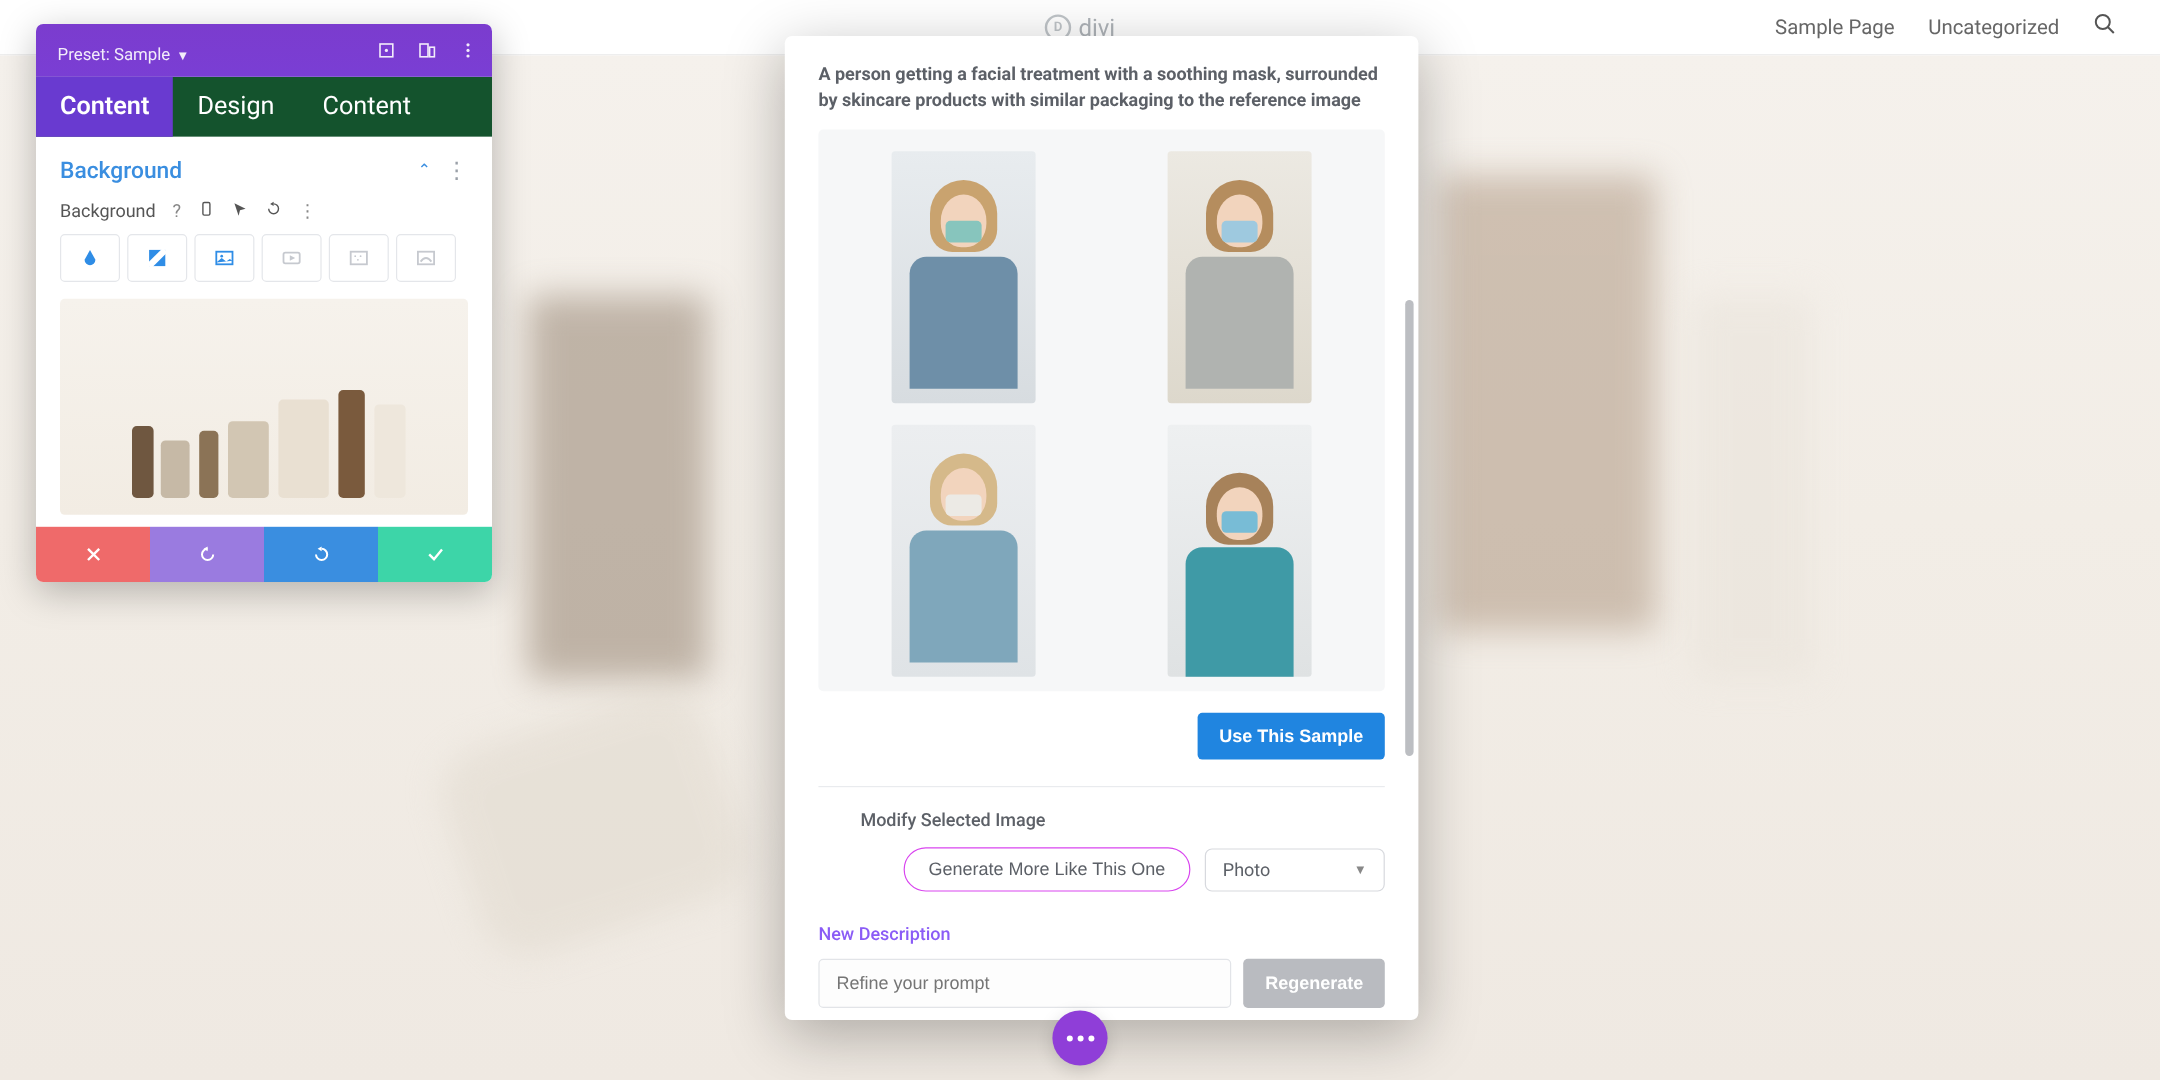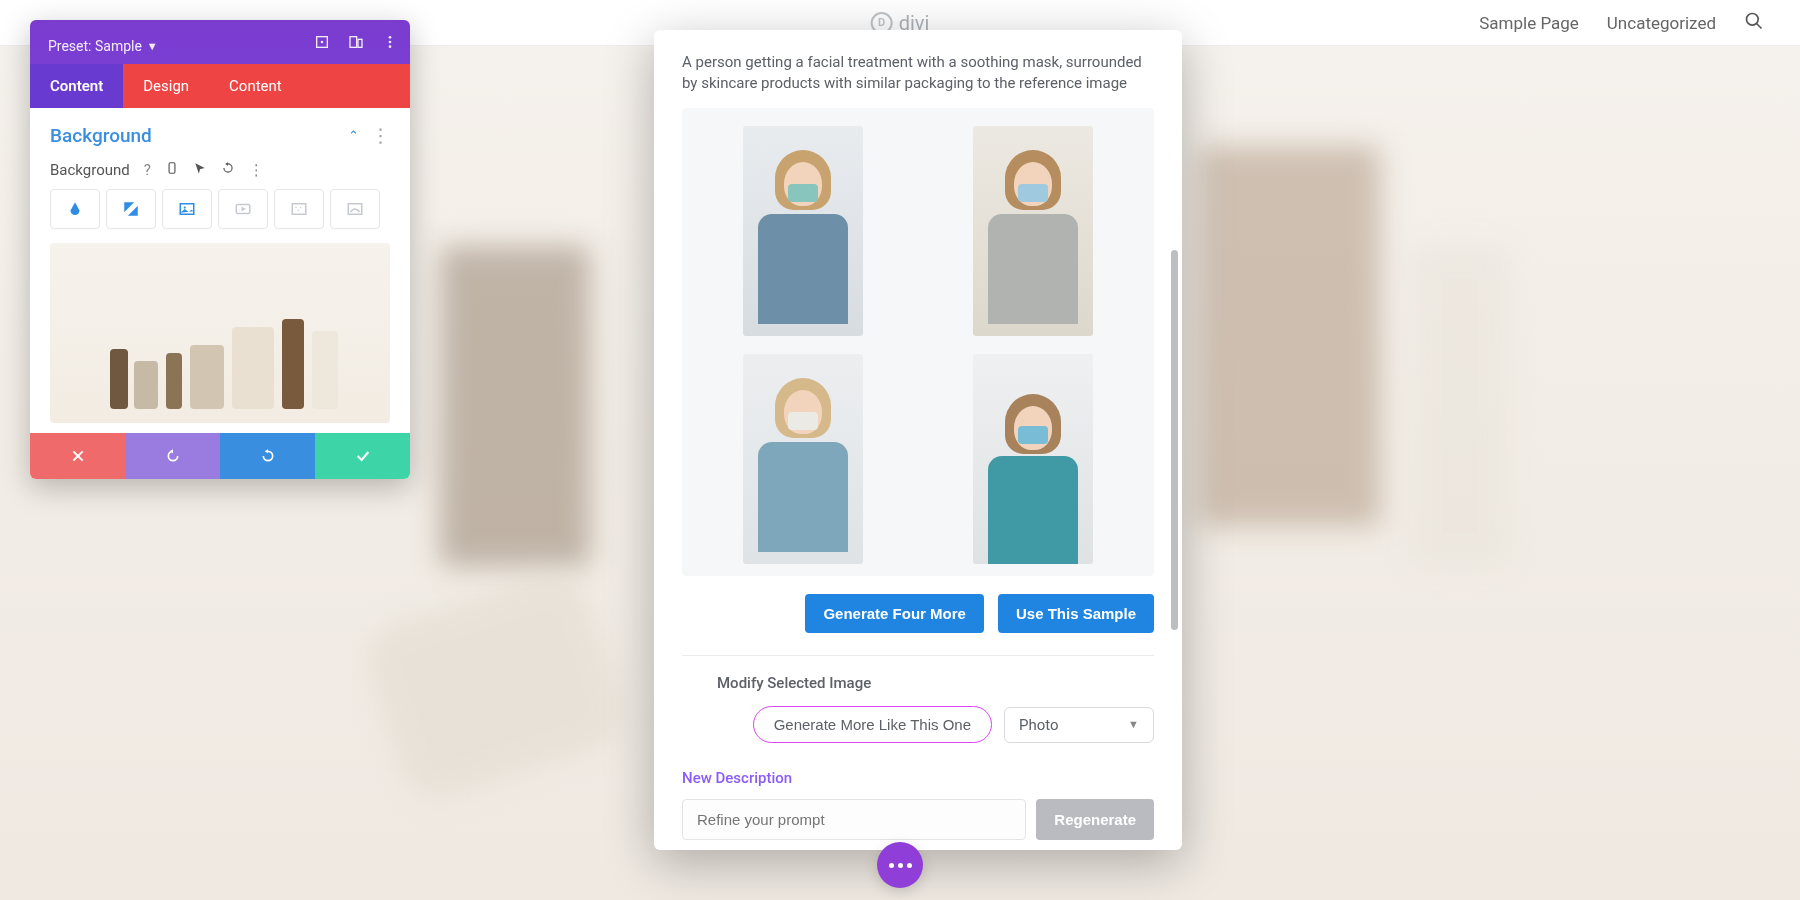--- a/index.html
+++ b/index.html
@@ -58,21 +58,21 @@
     position: relative;
   }
   .sp-title { font-size: 20px; font-weight: 600; }
   .sp-preset { font-size: 14px; opacity: .9; margin-top: 4px; display: flex; align-items: center; gap: 5px; }
   .sp-head-icons {
     position: absolute; right: 12px; top: 14px;
     display: flex; gap: 18px; align-items: center;
   }
   .sp-head-icons div svg { width: 16px; height: 16px; fill: #fff; opacity: .9; cursor: pointer; }
   .sp-tabs {
-    display: flex; background: #ef4444; color: #fff; font-size: 15px;
+    display: flex; background: #14532d; color: #fff; font-size: 21px;
   }
   .sp-tabs > div { padding: 13px 20px; cursor: pointer; }
   .sp-tabs > div.active { background: #693ad0; font-weight: 600; position: relative; }
   .sp-tabs > div.active:after {
     content: ""; position: absolute; left: 0; right: 0; bottom: 0; height: 3px;
   }
   .sp-body { background: #fff; padding: 16px 20px 10px; }
   .sp-section-head {
     display: flex; align-items: center; justify-content: space-between;
     color: #3a8ee0; font-size: 19px; font-weight: 500; margin-bottom: 14px;
@@ -133,21 +133,21 @@
   }
   .ai-head .close svg { width: 18px; height: 18px; fill: #fff; cursor: pointer; margin-left: 10px; }
   .ai-body {
     padding: 22px 28px 10px; overflow-y: auto; color: #555; font-size: 15px;
     position: relative;
   }
   .ai-scrollbar {
     position: absolute; right: 4px; top: 220px; width: 7px; height: 380px;
     background: #bcbec2; border-radius: 4px;
   }
-  .prompt-text { line-height: 1.4; color: #5c6067; font-weight: 400; }
+  .prompt-text { line-height: 1.4; color: #5c6067; font-weight: 700; }
   .gen-gallery {
     margin-top: 14px; background: #f6f7f8; border-radius: 4px;
     padding: 18px 36px 12px;
     display: grid; grid-template-columns: 1fr 1fr; gap: 18px 60px;
     justify-items: center;
   }
   .thumb {
     width: 120px; height: 210px; border-radius: 3px; cursor: pointer;
     background: linear-gradient(180deg, #d8dfe4 0%, #cbd3d9 100%);
     position: relative; overflow: hidden;
@@ -392,21 +392,20 @@
       </div>
       <div class="thumb" style="background:linear-gradient(180deg,#eef0f1,#dfe2e3)">
         <div class="hair" style="background:#a7825a;top:40px"></div>
         <div class="face" style="top:52px"></div>
         <div class="mask" style="background:#78bcd6;top:72px"></div>
         <div class="body" style="background:#3f9aa6;top:102px"></div>
       </div>
     </div>
 
     <div class="btn-row">
-      <button class="btn-blue">Generate Four More</button>
       <button class="btn-blue">Use This Sample</button>
     </div>
 
     <div class="mod-head">Modify Selected Image</div>
     <div class="mod-row">
       <button class="pill-btn">Generate More Like This One</button>
       <div class="select-box">
         <span>Photo</span>
         <span class="caret">▼</span>
       </div>

